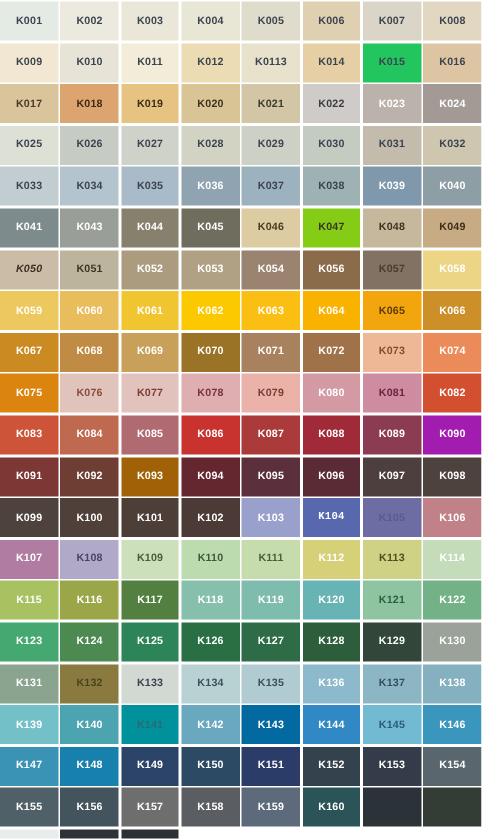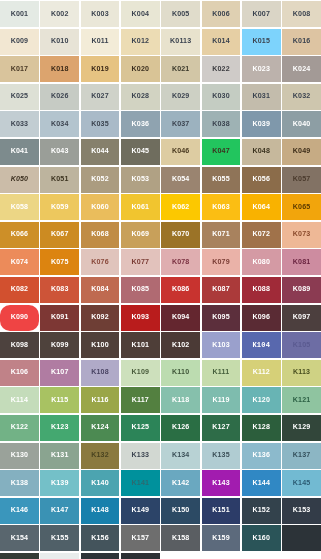--- a/index.html
+++ b/index.html
@@ -81,21 +81,21 @@
     </div>
     <div class="swatch" style="background: rgb(236, 220, 180);">
       <span class="swatch-label" style="color: rgb(60, 68, 80);">K012</span>
     </div>
     <div class="swatch" style="background: rgb(232, 226, 205);">
       <span class="swatch-label" style="color: rgb(60, 68, 80);">K0113</span>
     </div>
     <div class="swatch" style="background: rgb(230, 207, 164);">
       <span class="swatch-label" style="color: rgb(60, 68, 80);">K014</span>
     </div>
-    <div class="swatch" style="background: #7dd3fc;">
+    <div class="swatch" style="background: #22c55e;">
       <span class="swatch-label" style="color: rgb(60, 68, 80);">K015</span>
     </div>
     <div class="swatch" style="background: rgb(221, 196, 162);">
       <span class="swatch-label" style="color: rgb(60, 68, 80);">K016</span>
     </div>
     <div class="swatch" style="background: rgb(217, 196, 156);">
       <span class="swatch-label" style="color: rgb(74, 58, 38);">K017</span>
     </div>
     <div class="swatch" style="background: rgb(220, 164, 110);">
       <span class="swatch-label" style="color: rgb(60, 42, 24);">K018</span>
@@ -174,21 +174,21 @@
     </div>
     <div class="swatch" style="background: rgb(134, 128, 108);">
       <span class="swatch-label" style="color: rgb(255, 255, 255);">K044</span>
     </div>
     <div class="swatch" style="background: rgb(111, 109, 94);">
       <span class="swatch-label" style="color: rgb(255, 255, 255);">K045</span>
     </div>
     <div class="swatch" style="background: rgb(221, 204, 162);">
       <span class="swatch-label" style="color: rgb(74, 58, 32);">K046</span>
     </div>
-    <div class="swatch" style="background: #22c55e;">
+    <div class="swatch" style="background: #84cc16;">
       <span class="swatch-label" style="color: rgb(60, 52, 32);">K047</span>
     </div>
     <div class="swatch" style="background: rgb(198, 184, 156);">
       <span class="swatch-label" style="color: rgb(60, 52, 32);">K048</span>
     </div>
     <div class="swatch" style="background: rgb(198, 171, 132);">
       <span class="swatch-label" style="color: rgb(60, 44, 24);">K049</span>
     </div>
     <div class="swatch" style="background: rgb(203, 188, 168); font-style: italic;">
       <span class="swatch-label" style="color: rgb(60, 48, 32);">K050</span>
@@ -198,23 +198,20 @@
     </div>
     <div class="swatch" style="background: rgb(171, 156, 128);">
       <span class="swatch-label" style="color: rgb(255, 255, 255);">K052</span>
     </div>
     <div class="swatch" style="background: rgb(176, 161, 132);">
       <span class="swatch-label" style="color: rgb(255, 255, 255);">K053</span>
     </div>
     <div class="swatch" style="background: rgb(154, 132, 112);">
       <span class="swatch-label" style="color: rgb(255, 255, 255);">K054</span>
     </div>
-    <div class="swatch" style="background: rgb(143, 116, 88);">
-      <span class="swatch-label" style="color: rgb(255, 255, 255);">K055</span>
-    </div>
     <div class="swatch" style="background: rgb(139, 108, 74);">
       <span class="swatch-label" style="color: rgb(255, 255, 255);">K056</span>
     </div>
     <div class="swatch" style="background: rgb(130, 114, 100);">
       <span class="swatch-label" style="color: rgb(74, 58, 44);">K057</span>
     </div>
     <div class="swatch" style="background: rgb(236, 214, 133);">
       <span class="swatch-label" style="color: rgb(255, 255, 255);">K058</span>
     </div>
     <div class="swatch" style="background: rgb(237, 200, 94);">
@@ -303,30 +300,30 @@
     </div>
     <div class="swatch" style="background: rgb(171, 58, 58);">
       <span class="swatch-label" style="color: rgb(255, 255, 255);">K087</span>
     </div>
     <div class="swatch" style="background: rgb(160, 42, 56);">
       <span class="swatch-label" style="color: rgb(255, 255, 255);">K088</span>
     </div>
     <div class="swatch" style="background: rgb(139, 59, 82);">
       <span class="swatch-label" style="color: rgb(255, 255, 255);">K089</span>
     </div>
-    <div class="swatch" style="background: #ef4444; border-radius: 10px;">
+    <div class="swatch" style="background: #a21caf;">
       <span class="swatch-label" style="color: rgb(255, 255, 255);">K090</span>
     </div>
     <div class="swatch" style="background: rgb(125, 55, 52);">
       <span class="swatch-label" style="color: rgb(255, 255, 255);">K091</span>
     </div>
     <div class="swatch" style="background: rgb(110, 62, 53);">
       <span class="swatch-label" style="color: rgb(255, 255, 255);">K092</span>
     </div>
-    <div class="swatch" style="background: #b91c1c;">
+    <div class="swatch" style="background: #a16207;">
       <span class="swatch-label" style="color: rgb(255, 255, 255);">K093</span>
     </div>
     <div class="swatch" style="background: rgb(100, 38, 47);">
       <span class="swatch-label" style="color: rgb(255, 255, 255);">K094</span>
     </div>
     <div class="swatch" style="background: rgb(92, 47, 60);">
       <span class="swatch-label" style="color: rgb(255, 255, 255);">K095</span>
     </div>
     <div class="swatch" style="background: rgb(90, 43, 52);">
       <span class="swatch-label" style="color: rgb(255, 255, 255);">K096</span>
@@ -462,21 +459,21 @@
     </div>
     <div class="swatch" style="background: rgb(76, 164, 176);">
       <span class="swatch-label" style="color: rgb(255, 255, 255);">K140</span>
     </div>
     <div class="swatch" style="background: rgb(0, 145, 156);">
       <span class="swatch-label" style="color: rgb(44, 106, 112);">K141</span>
     </div>
     <div class="swatch" style="background: rgb(106, 168, 192);">
       <span class="swatch-label" style="color: rgb(255, 255, 255);">K142</span>
     </div>
-    <div class="swatch" style="background: #a21caf;">
+    <div class="swatch" style="background: #0369a1;">
       <span class="swatch-label" style="color: rgb(255, 255, 255);">K143</span>
     </div>
     <div class="swatch" style="background: rgb(48, 136, 196);">
       <span class="swatch-label" style="color: rgb(255, 255, 255);">K144</span>
     </div>
     <div class="swatch" style="background: rgb(114, 186, 210);">
       <span class="swatch-label" style="color: rgb(44, 92, 116);">K145</span>
     </div>
     <div class="swatch" style="background: rgb(58, 150, 188);">
       <span class="swatch-label" style="color: rgb(255, 255, 255);">K146</span>

